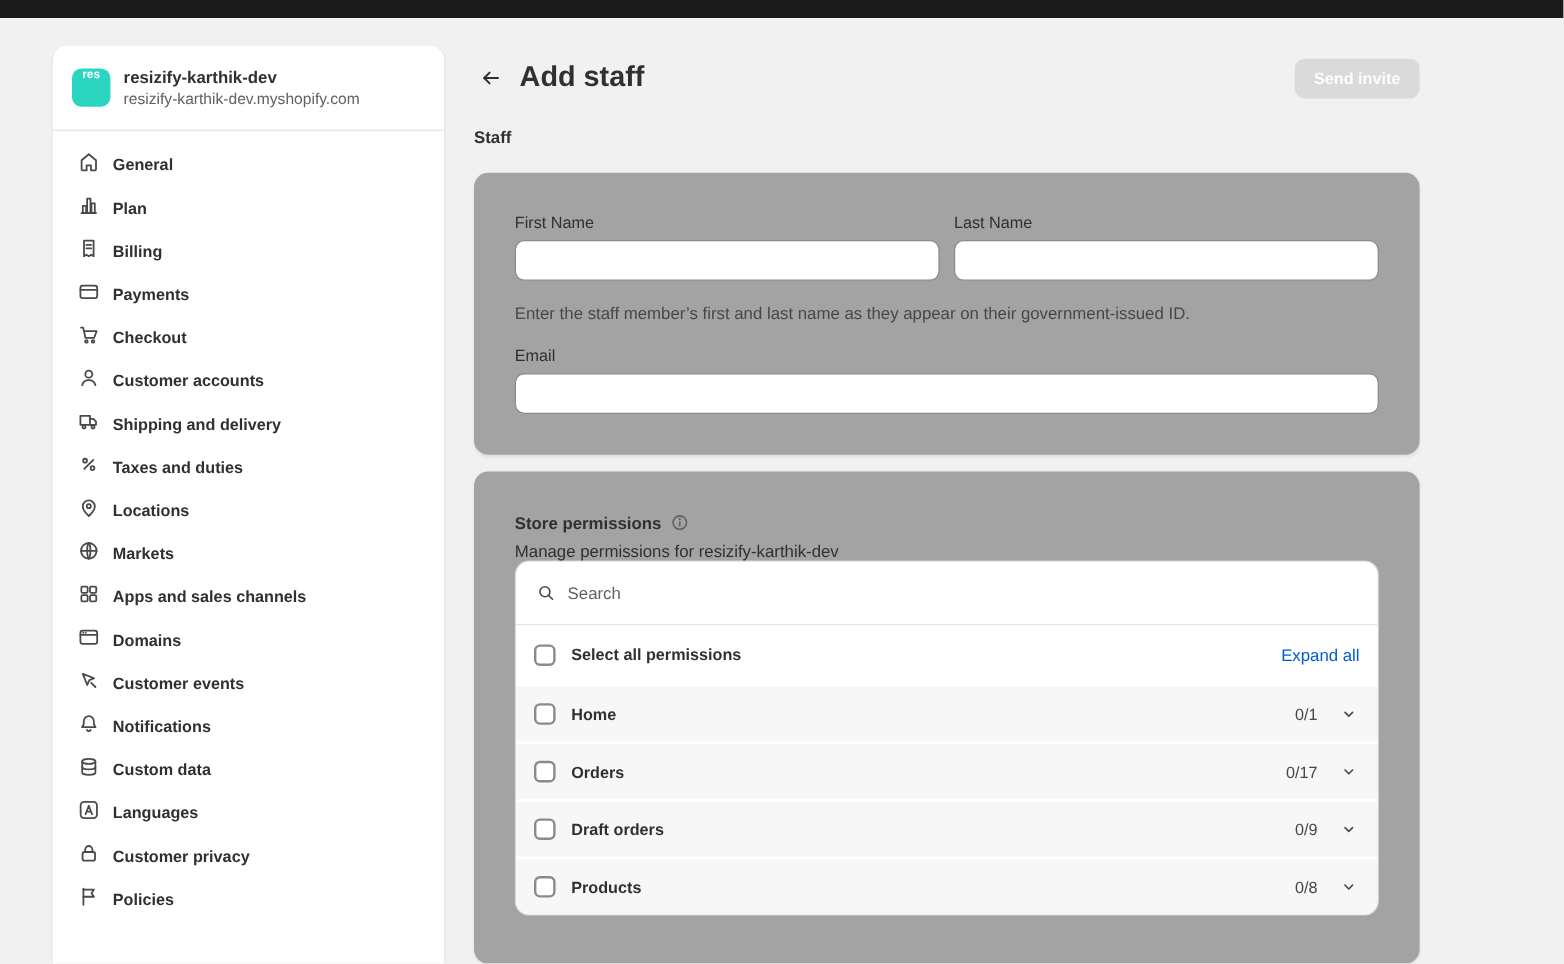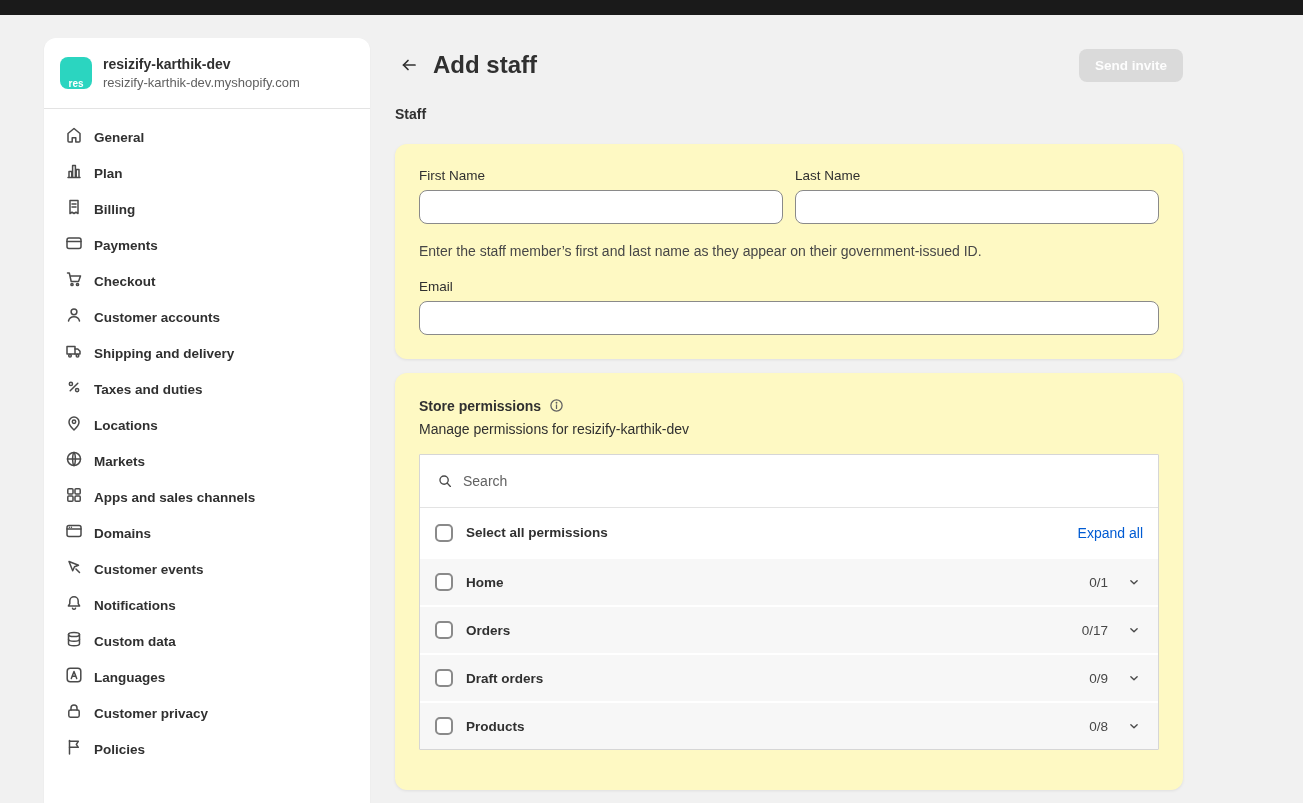--- a/index.html
+++ b/index.html
@@ -3,54 +3,54 @@
 <meta charset="utf-8">
 <style>
   *{margin:0;padding:0;box-sizing:border-box}
   html,body{width:1303px;height:803px;overflow:hidden}
   body{font-family:"Liberation Sans","DejaVu Sans",sans-serif;background:#f1f1f1;color:#303030;font-size:14px;position:relative}
   .topbar{height:15px;background:#1a1a1a;width:100%}
   .page{display:flex;padding-left:44px;align-items:flex-start}
   
   .sidebar{width:326px;flex-shrink:0;background:#fff;border-radius:12px;margin-top:23px;height:980px;box-shadow:0 1px 2px rgba(0,0,0,.06)}
   .store-head{display:flex;align-items:center;gap:11px;padding:18px 16px;border-bottom:1px solid #e3e3e3;cursor:pointer}
-  .avatar{width:32px;height:32px;border-radius:8px;background:#2bd5c0;color:#fff;font-size:10px;font-weight:700;display:flex;align-items:flex-end;justify-content:center;flex-shrink:0}
+  .avatar{width:32px;height:32px;border-radius:8px;background:#2bd5c0;color:#fff;font-size:10px;font-weight:700;display:flex;align-items:flex-start;justify-content:center;flex-shrink:0}
   .store-name{font-weight:700;font-size:14px;color:#303030}
   .store-domain{font-size:13px;color:#616161;margin-top:3px}
   nav{padding:10px 12px 12px}
   .nav-item{display:flex;align-items:flex-end;gap:10px;height:32px;padding:6px 8px;border-radius:8px;margin-bottom:4px;font-size:13.5px;font-weight:600;color:#303030;cursor:pointer}
   .nav-item.selected{background:#ebebeb}
   .icon{display:inline-flex;width:20px;height:20px;flex-shrink:0;align-items:center;justify-content:center}
   .icon svg{width:100%;height:100%}
   
   .main{width:788px;margin-left:25px;margin-top:33px}
   .header-row{display:flex;align-items:center;justify-content:space-between;height:34px}
   .title-wrap{display:flex;align-items:center;gap:10px}
   .back-btn{background:none;border:none;width:28px;height:28px;border-radius:8px;display:flex;align-items:center;justify-content:center;cursor:pointer}
   .back-btn .icon{width:20px;height:20px}
   h1{font-size:24px;font-weight:700;color:#303030}
   .send-invite{background:#dadada;color:#fdfdfd;border:none;border-radius:8px;font-family:inherit;font-size:13.5px;font-weight:600;padding:9px 16px;cursor:default}
   .staff-intro{margin-top:24px}
   h2{font-size:14px;font-weight:600;color:#303030}
   .staff-intro p{margin-top:8px;font-size:14px;line-height:22px;color:#303030}
   .link{color:#005bd3;text-decoration:underline;cursor:pointer}
   
-  .card{background:#fef9c3;border-radius:12px;box-shadow:0 1px 3px rgba(0,0,0,.08);padding:24px;margin-top:22px}
+  .card{background:#a3a3a3;border-radius:12px;box-shadow:0 1px 3px rgba(0,0,0,.08);padding:34px;margin-top:22px}
   .field-row{display:flex;gap:12px}
   .field{flex:1;display:flex;flex-direction:column}
   .field label{font-size:13.5px;color:#303030;margin-bottom:7px}
   .text-input{height:34px;border:1px solid #8a8a8a;border-radius:8px;padding:0 12px;font-family:inherit;font-size:14px;color:#303030;background:#fff;outline:none;width:100%}
   .helper{margin-top:17px;font-size:14px;color:#474747;line-height:20px}
   .email-field{margin-top:18px}
   
   .perm-card{margin-top:14px;padding-bottom:40px}
   .perm-head{display:flex;align-items:center;gap:7px}
   .perm-head .info{width:17px;height:17px;cursor:pointer}
   .perm-sub{margin-top:7px;font-size:14px;color:#303030}
-  .perm-box{margin-top:17px;border:1px solid #d6d6d6;border-radius:1px;overflow:hidden;background:#fff}
+  .perm-box{border:1px solid #d6d6d6;border-radius:12px;overflow:hidden;background:#fff}
   .search-row{display:flex;align-items:center;gap:9px;height:52px;padding:0 16px;cursor:text}
   .search-row .icon{width:18px;height:18px}
   .search-input{border:none;outline:none;background:transparent;font-family:inherit;font-size:14px;color:#303030;flex:1}
   .search-input::placeholder{color:#616161}
   .select-all-row{display:flex;align-items:center;height:50px;padding:0 15px;border-top:1px solid #e3e3e3;background:#fff;cursor:pointer}
   .checkbox{width:18px;height:18px;border:2px solid #8a8a8a;border-radius:5px;background:#fff;flex-shrink:0;display:inline-block;cursor:pointer}
   .perm-label{font-size:13.5px;font-weight:600;color:#303030;margin-left:13px}
   .expand{margin-left:auto;color:#005bd3;font-size:14px;text-decoration:none;cursor:pointer}
   .perm-row{display:flex;align-items:center;height:48px;padding:0 15px;background:#f7f7f7;border-top:2px solid #fff;cursor:pointer}
   .perm-count{margin-left:auto;font-size:13.5px;color:#474747}

